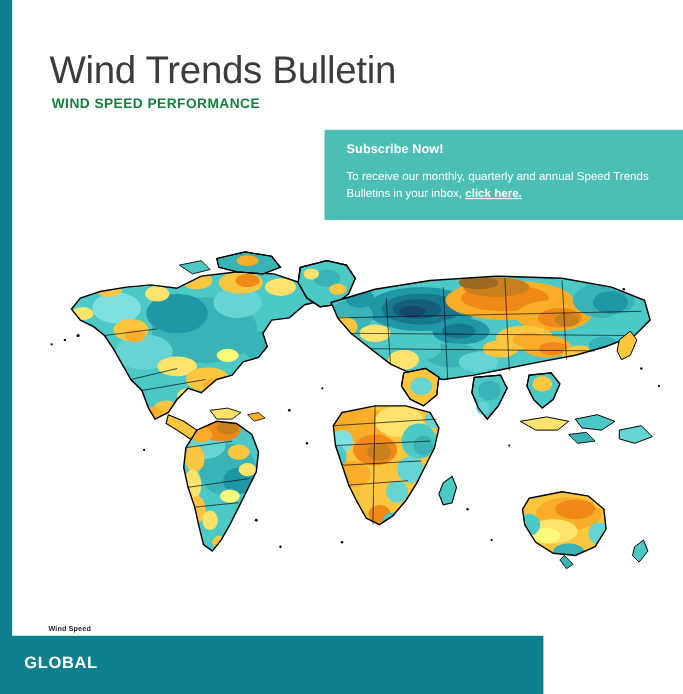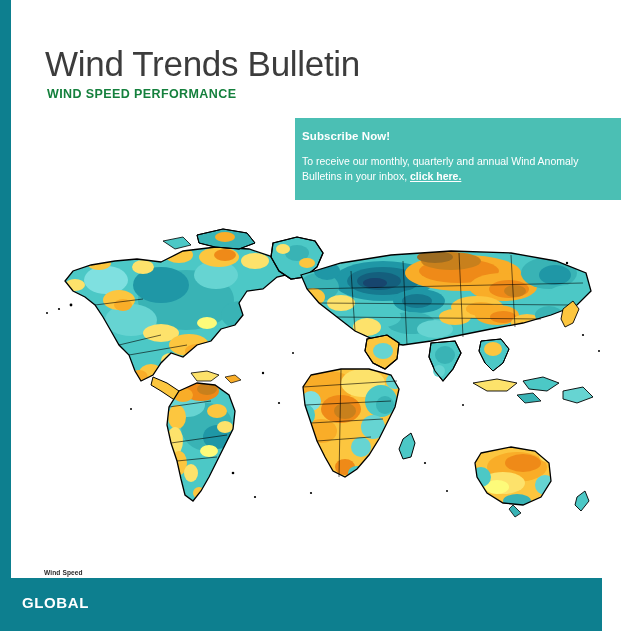--- a/index.html
+++ b/index.html
@@ -57,21 +57,21 @@
   }
   
   #subscribe-box {
     position: absolute;
     left: 295px;
     top: 118px;
     width: 326px;
     height: 82px;
     background: #4bbfb4;
     box-sizing: border-box;
-    padding: 12px 14px 10px 7px;
+    padding: 12px 14px 10px 20px;
   }
   #subscribe-heading {
     color: #ffffff;
     font-size: 11.5px;
     font-weight: bold;
     margin: 0 0 12px 0;
     letter-spacing: 0.1px;
   }
   #subscribe-body {
     color: #ffffff;
@@ -132,21 +132,21 @@
     color: #2b2b2b;
     margin-left: 4px;
     white-space: nowrap;
     letter-spacing: 0.1px;
   }
   
   #footer {
     position: absolute;
     left: 0;
     top: 578px;
-    width: 602px;
+    width: 494px;
     height: 53px;
     background: #0d7f8f;
   }
   #footer-left {
     position: absolute;
     left: 22px;
     top: 16px;
     color: #ffffff;
     font-size: 15px;
     font-weight: bold;
@@ -169,21 +169,21 @@
 
   <div id="left-bar"></div>
 
   <div id="header">
     <div id="title">Wind Trends Bulletin</div>
     <div id="subtitle">WIND SPEED PERFORMANCE</div>
   </div>
 
   <div id="subscribe-box">
     <p id="subscribe-heading">Subscribe Now!</p>
-    <p id="subscribe-body"><span>To receive our monthly, quarterly and annual Wind Anomaly Bulletins in your inbox, </span><a id="subscribe-link">click here.</a></p>
+    <p id="subscribe-body"><span>To receive our monthly, quarterly and annual Speed Trends Bulletins in your inbox, </span><a id="subscribe-link">click here.</a></p>
   </div>
 
   <div id="map-area">
     <svg id="map-svg" viewBox="0 0 610 370" preserveAspectRatio="xMidYMid meet">
       <defs>
 
         <clipPath id="clip-na">
             <path d="M150 57 L172 46 L205 42 L238 44 L262 52 L286 49 L300 56 L292 66 L266 72 L252 84 L236 86 L228 98 L232 110 L224 120 L210 124 L200 136 L186 140 L172 152 L160 148 L150 158 L142 170 L130 176 L124 166 L118 150 L108 140 L100 126 L92 112 L84 100 L74 92 L62 86 L54 76 L62 66 L80 60 L104 56 L126 54 Z"></path>
           </clipPath>
         <clipPath id="clip-sa">

